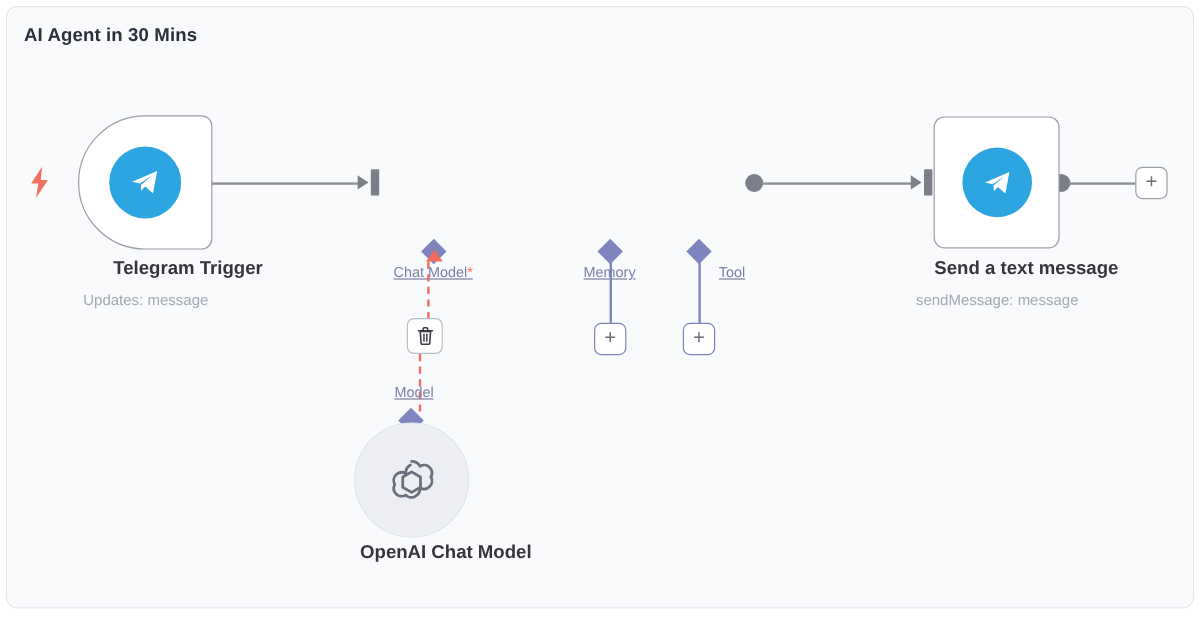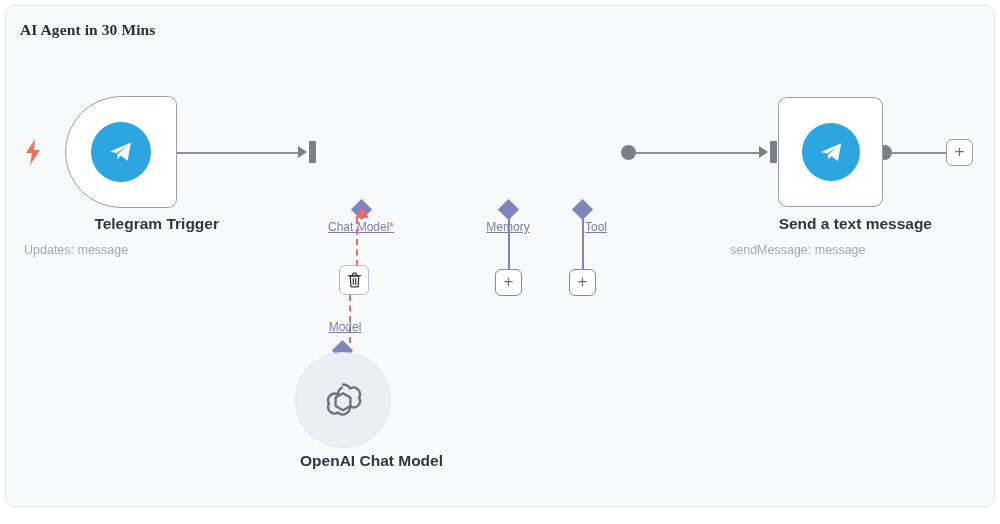--- a/index.html
+++ b/index.html
@@ -19,21 +19,20 @@
   }
 
   
   .canvas-panel {
     position: absolute;
     left: 5px; top: 5px;
     width: 990px; height: 502px;
     background: #f9fafc;
     border: 1px solid #e6e8ef;
     border-radius: 9px;
-    font-family: Liberation Serif, serif;
   }
 
   .workflow-title {
     position: absolute;
     left: 14px; top: 15px;
     font-size: 15.5px;
     font-weight: bold;
     color: #2c2e3a;
     letter-spacing: 0.1px;
   }
@@ -42,21 +41,21 @@
   .node-title {
     position: absolute;
     text-align: right;
     font-size: 15.5px;
     font-weight: bold;
     color: #34353e;
     white-space: nowrap;
   }
   .node-subtitle {
     position: absolute;
-    text-align: left;
+    text-align: center;
     font-size: 12.5px;
     color: #a5a8b4;
     white-space: nowrap;
   }
 
   
   .trigger-node {
     position: absolute;
     left: 65px; top: 96px;
     width: 112px; height: 112px;
@@ -252,21 +251,21 @@
   <div class="node-subtitle" style="left:24px; top:243px; width:195px;">Updates: message</div>
 
 
   <div class="diamond" style="left:354px; top:202px;"></div>
   <div class="port-label" style="left:291px; top:220px; width:140px;"><span>Chat Model</span><span class="req">*</span></div>
 
   <div class="diamond" style="left:501px; top:202px;"></div>
   <div class="port-label" style="left:438px; top:220px; width:140px;">Memory</div>
 
   <div class="diamond" style="left:575px; top:202px;"></div>
-  <div class="port-label" style="left:526px; top:220px; width:140px;">Tool</div>
+  <div class="port-label" style="left:540px; top:220px; width:140px;">Tool</div>
 
   <div class="v-line" style="left:507.5px; top:216px; height:53px;"></div>
   <div class="plus-btn" style="left:495px; top:269px;">+</div>
 
   <div class="v-line" style="left:581.5px; top:216px; height:53px;"></div>
   <div class="plus-btn" style="left:569px; top:269px;">+</div>
 
   <div class="red-arrow-up" style="left:354.5px; top:208px;"></div>
   <div class="dashed-red" style="left:356px; top:218px; height:48px;"></div>
   <div class="dashed-red" style="left:349px; top:295px; height:48px;"></div>

